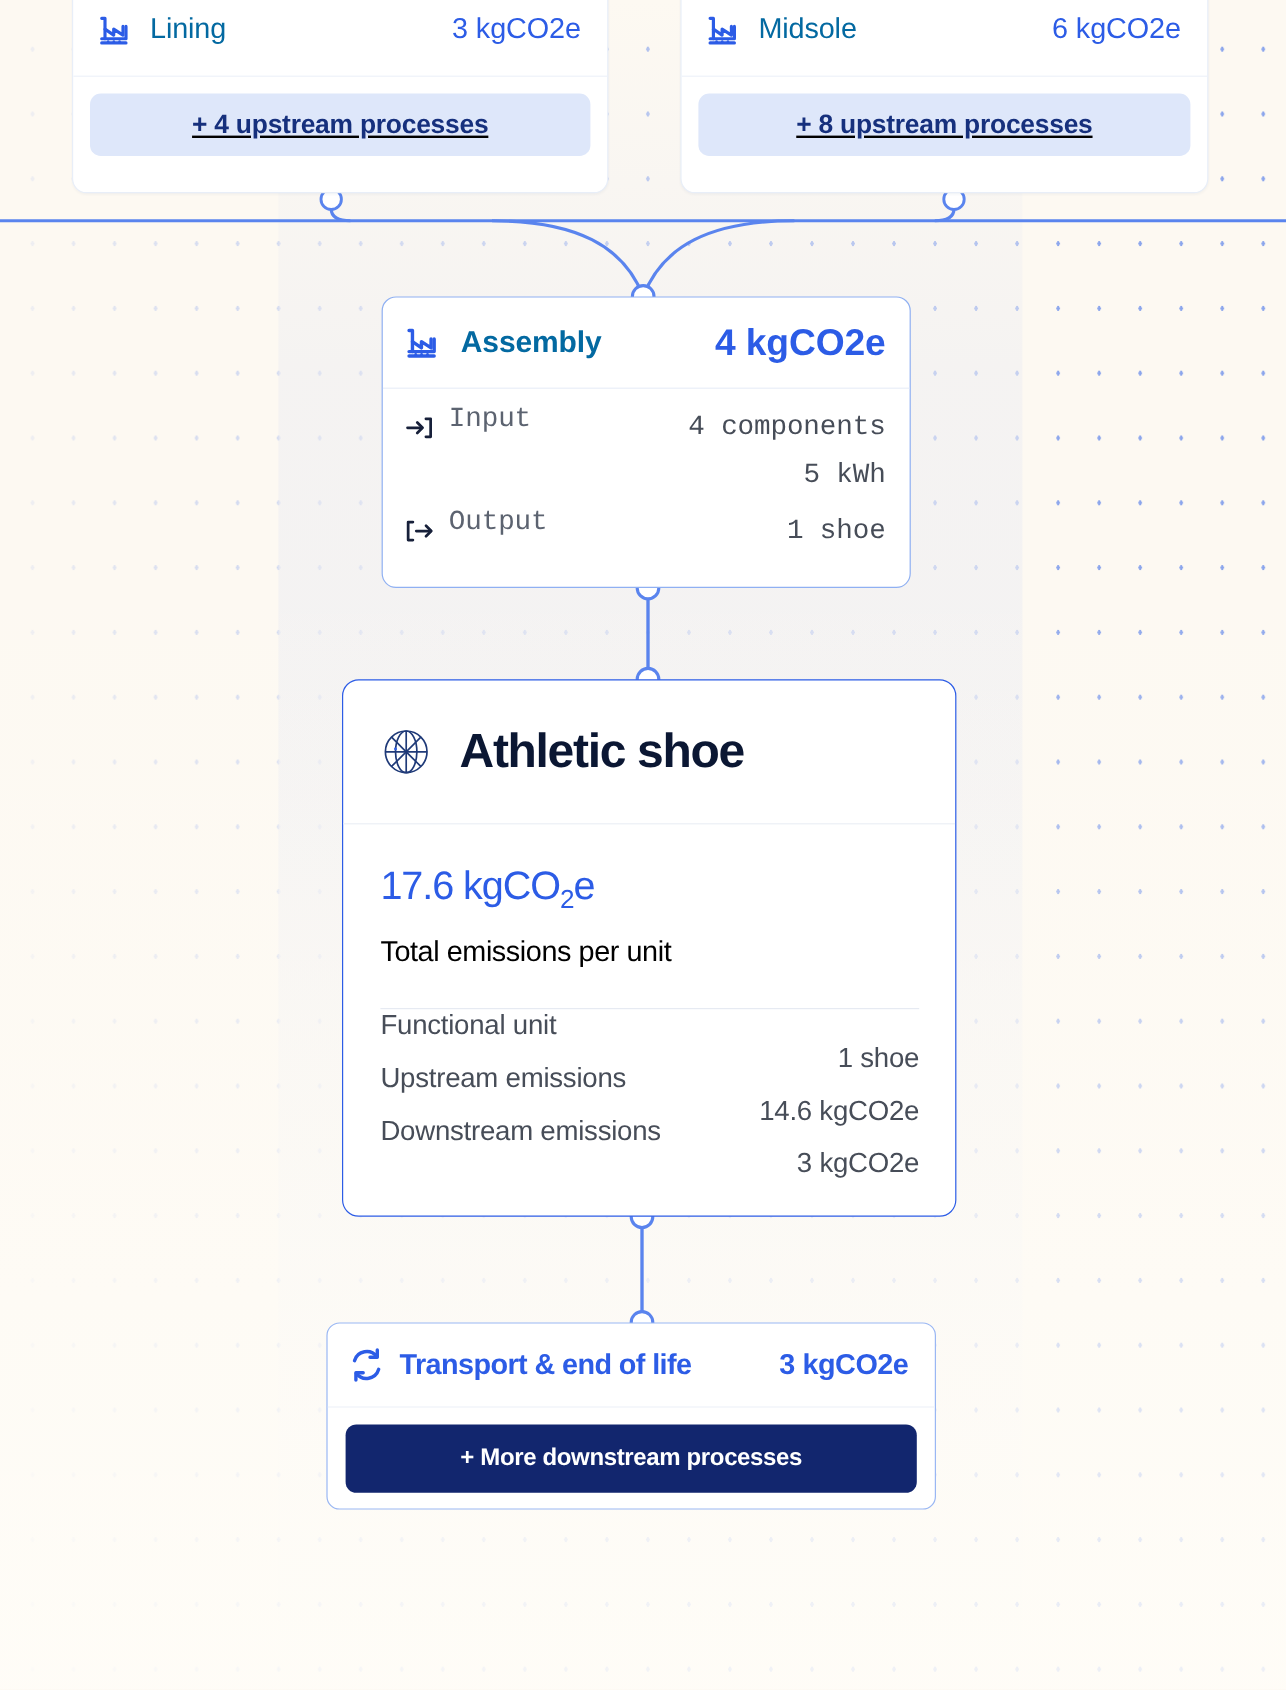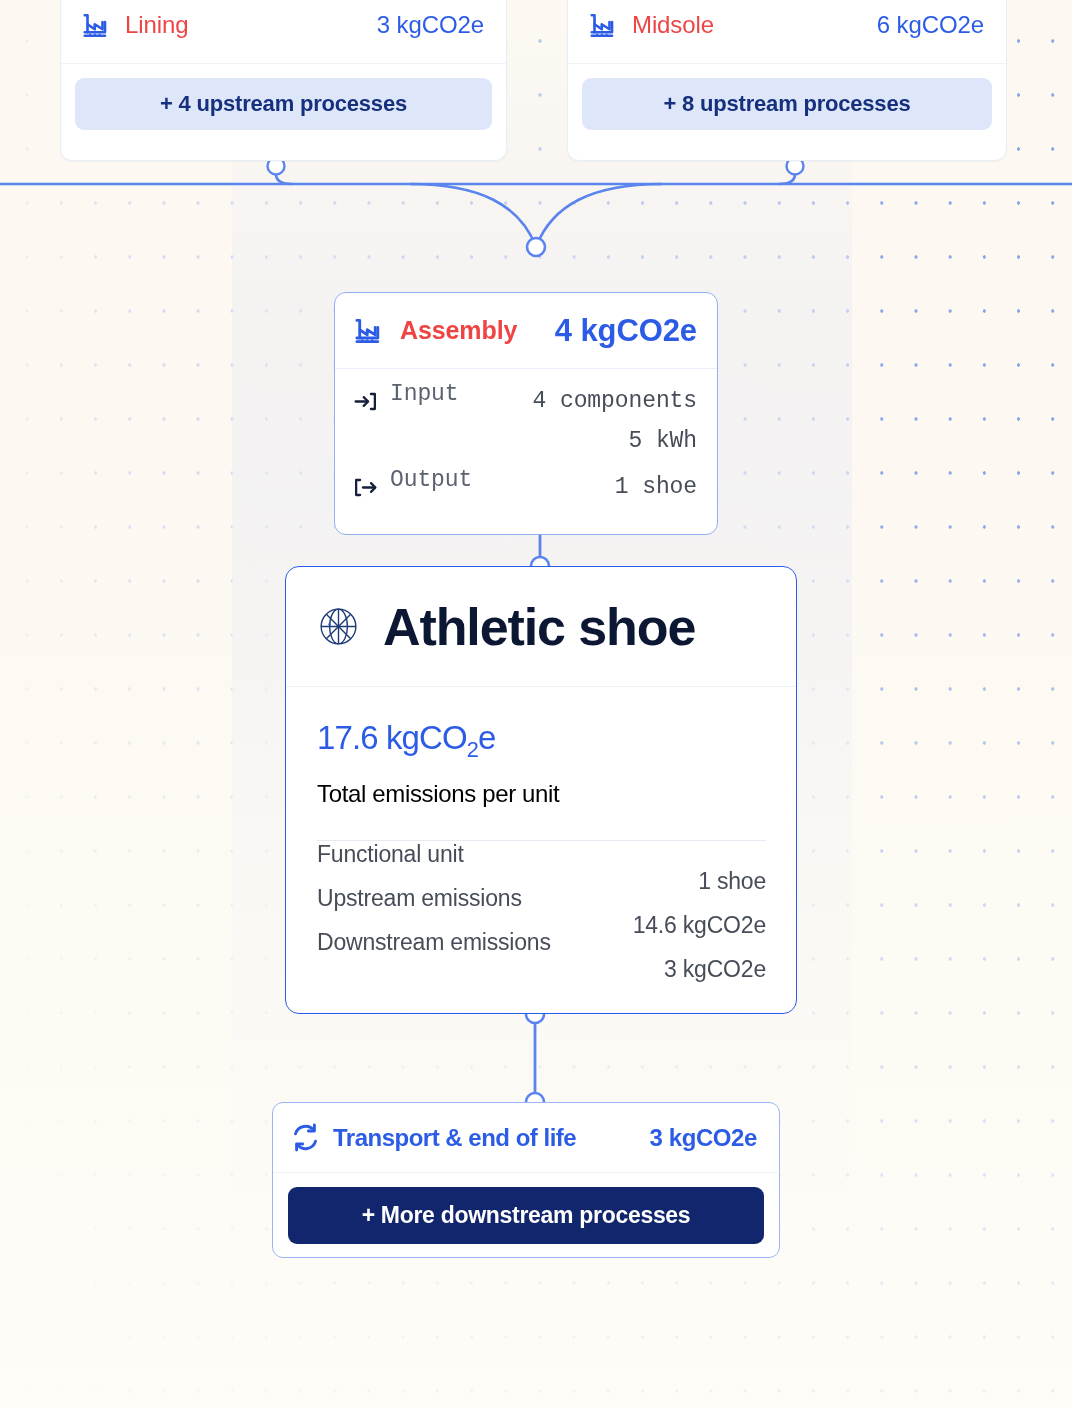--- a/index.html
+++ b/index.html
@@ -76,61 +76,61 @@
     box-shadow: 0 1px 2px rgba(22, 40, 90, 0.04);
   }
   .src-head {
     height: 77px;
     display: flex;
     align-items: center;
     padding: 0 22px 0 20px;
     border-bottom: 1px solid #eef2f9;
   }
   .src-title {
-    color: #ef4444;
+    color: #0369a1;
     font-size: 24px;
     font-weight: 400;
     margin-left: 14px;
     letter-spacing: -0.1px;
   }
   .src-val {
     margin-left: auto;
     color: #2c5ce6;
     font-size: 24px;
     font-weight: 400;
     letter-spacing: -0.1px;
   }
   .src-body {
     padding: 14px 14px 16px 14px;
+    text-decoration: underline;
   }
   .pill-btn {
     display: block;
     width: 100%;
     background: #dee7fa;
     color: #16307d;
     border: none;
     border-radius: 9px;
     height: 52px;
     font-family: "Liberation Sans", sans-serif;
     font-size: 22px;
     font-weight: 700;
     letter-spacing: -0.2px;
     cursor: pointer;
     text-align: center;
     line-height: 52px;
   }
 
   
   #assembly-card {
-    left: 334px; top: 247px; width: 384px; height: 243px;
+    left: 318px; top: 247px; width: 441px; height: 243px;
     border: 1.6px solid #8fb0f2;
     border-radius: 12px;
     overflow: hidden;
     background: #fff;
-    margin-top: 45px;
   }
   #assembly-head {
     height: 76px;
     display: flex;
     align-items: center;
     padding: 0 20px 0 18px;
     border-bottom: 1px solid #e9eef8;
   }
   #assembly-head .src-title { font-size: 25px; font-weight: 700; margin-left: 16px; }
   #assembly-head .src-val   { font-size: 31px; font-weight: 700; }
@@ -169,21 +169,21 @@
     overflow: hidden;
   }
   #product-head {
     height: 120px;
     display: flex;
     align-items: center;
     padding: 0 26px 0 30px;
     border-bottom: 1px solid #eceff6;
   }
   #product-title {
-    font-size: 52px;
+    font-size: 40px;
     font-weight: 700;
     color: #0b1733;
     margin-left: 22px;
     letter-spacing: -1.1px;
   }
   #product-body { padding: 32px 30px 0 31px; }
   #total-value {
     color: #2c5ce6;
     font-size: 33px;
     font-weight: 500;
@@ -253,21 +253,21 @@
   #transport-body { padding: 14px 15px 0 15px; }
   #downstream-btn {
     display: block;
     width: 100%;
     height: 57px;
     background: #12266e;
     color: #ffffff;
     border: none;
     border-radius: 9px;
     font-family: "Liberation Sans", sans-serif;
-    font-size: 23px;
+    font-size: 20px;
     font-weight: 700;
     letter-spacing: -0.3px;
     cursor: pointer;
     line-height: 57px;
     text-align: center;
   }
 
   .icon { display: inline-flex; align-items: center; justify-content: center; flex: none; }
 </style>
 </head>

